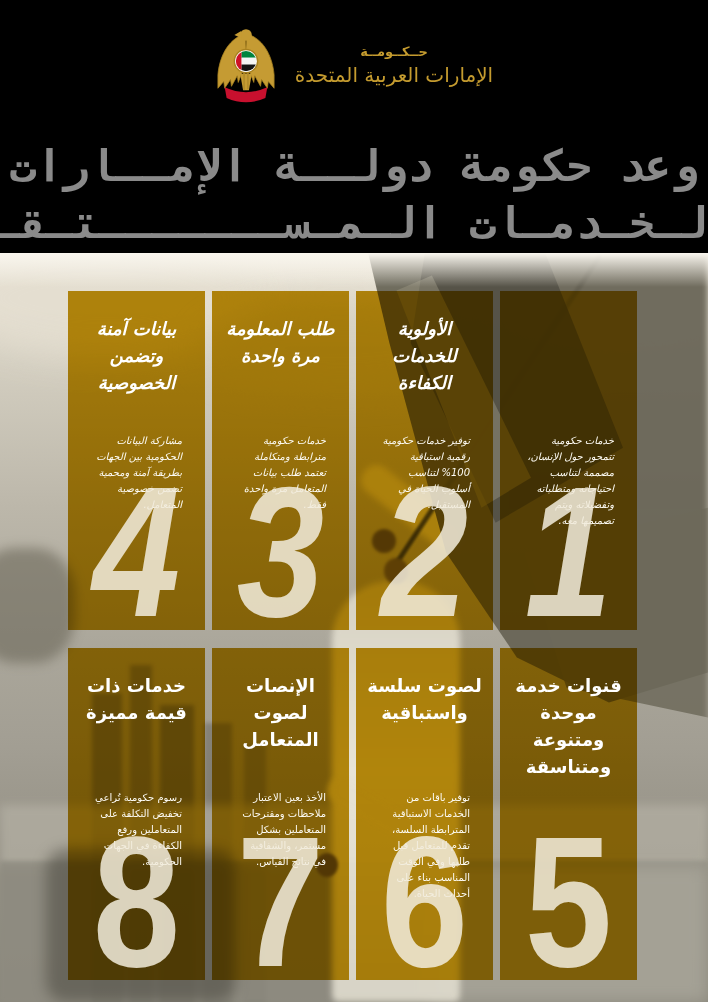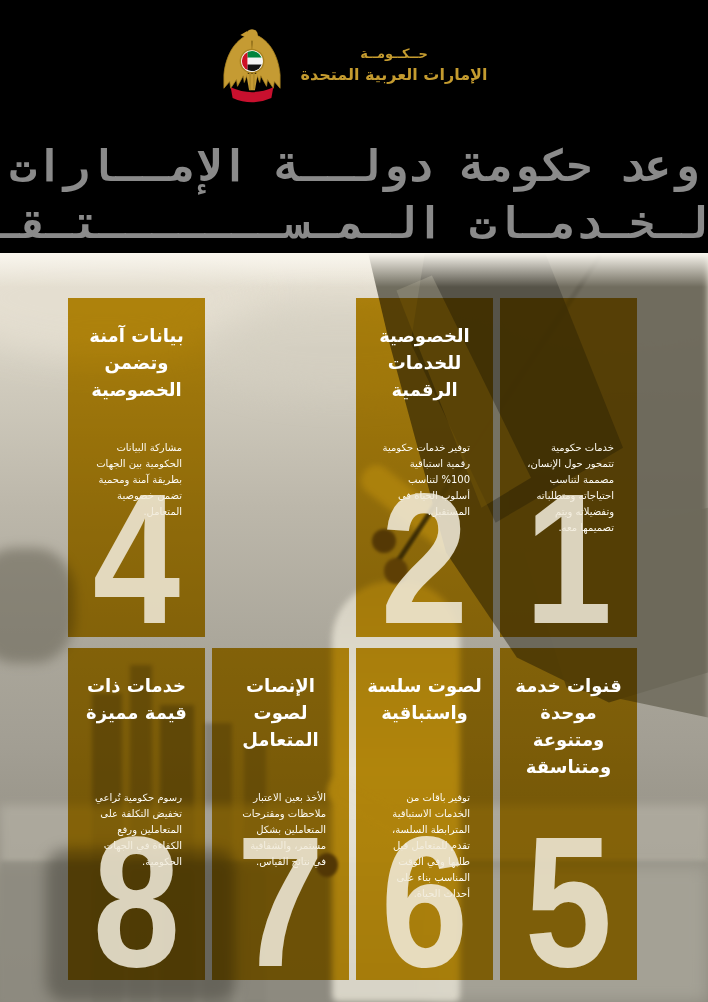--- a/index.html
+++ b/index.html
@@ -4,21 +4,21 @@
 <style>
   html,body{margin:0;padding:0;background:#fdfdfb;}
   .page{position:relative;width:708px;height:1002px;overflow:hidden;background:#000000;
         font-family:"DejaVu Sans",sans-serif;padding-left:31px;}
 
   
   .logo{position:absolute;top:26px;left:0;width:708px;display:flex;justify-content:center;
         align-items:center;gap:18px;}
   .logo-text{text-align:center;color:#c49b2f;direction:rtl;}
   .logo-text .l1{font-size:13px;font-weight:bold;letter-spacing:1px;}
-  .logo-text .l2{font-size:16px;font-weight:bold;margin-top:4px;}
+  .logo-text .l2{font-size:20px;font-weight:normal;margin-top:4px;}
   .main-title{position:absolute;top:112px;left:0;width:708px;text-align:center;
         color:#8a8a8a;font-weight:bold;direction:rtl;line-height:57px;font-size:44px;}
   .main-title span{display:block;white-space:nowrap;font-family:Liberation Mono, monospace;}
 
   
   .photo{position:absolute;left:0;top:253px;width:708px;height:749px;overflow:hidden;
      background:linear-gradient(180deg,#ece6d8 0%,#d4cfc1 14%,#bcb7aa 34%,#aba79b 52%,
                 #a29e93 66%,#949084 82%,#8b887d 100%);}
   .photo *{position:absolute;}
   .ph-top-fade{left:0;top:0;width:708px;height:34px;
@@ -52,21 +52,21 @@
   .arm-r{left:352px;top:240px;width:120px;height:30px;background:#e4e0d1;border-radius:14px;
      transform:rotate(38deg);filter:blur(3px);opacity:.9;}
   .hand1{left:372px;top:276px;width:24px;height:24px;background:#6e604e;border-radius:50%;filter:blur(1.5px);}
   .hand2{left:384px;top:305px;width:24px;height:26px;background:#7b6c58;border-radius:50%;filter:blur(1.5px);}
   .arm-l{left:322px;top:546px;width:112px;height:26px;background:#e6e2d4;border-radius:12px;
      transform:rotate(30deg);filter:blur(3px);opacity:.9;}
   .hand3{left:316px;top:600px;width:22px;height:24px;background:#6b5d4d;border-radius:50%;filter:blur(1.5px);}
 
   
   .card{position:absolute;width:137px;overflow:hidden;}
-  .row-top{top:298px;height:339px;}
+  .row-top{top:291px;height:339px;font-style:italic;}
   .row-bot{top:648px;height:332px;}
   .colA{left:500px;} .colB{left:356px;} .colC{left:212px;} .colD{left:68px;}
   .card-bg{position:absolute;inset:0;background:#c3950e;mix-blend-mode:multiply;}
   .card h2{position:relative;z-index:1;margin:24px 10px 0;direction:rtl;text-align:center;
      color:#ffffff;font-size:18px;line-height:1.5;font-weight:bold;}
   .card p{position:absolute;z-index:1;top:126px;left:7px;right:7px;margin:16px;direction:rtl;
      text-align:right;color:#fdfbf4;font-size:10px;line-height:1.6;}
   .card .num{position:absolute;z-index:1;bottom:4px;left:0;right:0;text-align:center;
      font-family:"Liberation Sans","DejaVu Sans",sans-serif;font-weight:bold;
      font-size:185px;line-height:148px;color:#f2ecdc;opacity:.86;
@@ -138,23 +138,29 @@
     <div class="ph-top-fade"></div>
   </div>
 
   <article class="card row-top colA">
     <div class="card-bg"></div>
     <p>خدمات حكومية تتمحور حول الإنسان، مصممة لتناسب احتياجاته ومتطلباته وتفضيلاته ويتم تصميمها معه.</p>
     <div class="num">1</div>
   </article>
   <article class="card row-top colB">
     <div class="card-bg"></div>
-    <h2>الخصوصية للخدمات الرقمية</h2>
+    <h2>الأولوية للخدمات الكفاءة</h2>
     <p>توفير خدمات حكومية رقمية استباقية 100% لتناسب أسلوب الحياة في المستقبل.</p>
     <div class="num">2</div>
+  </article>
+  <article class="card row-top colC">
+    <div class="card-bg"></div>
+    <h2>طلب المعلومة مرة واحدة</h2>
+    <p>خدمات حكومية مترابطة ومتكاملة تعتمد طلب بيانات المتعامل مرة واحدة فقط.</p>
+    <div class="num">3</div>
   </article>
   <article class="card row-top colD">
     <div class="card-bg"></div>
     <h2>بيانات آمنة وتضمن الخصوصية</h2>
     <p>مشاركة البيانات الحكومية بين الجهات بطريقة آمنة ومحمية تضمن خصوصية المتعامل.</p>
     <div class="num">4</div>
   </article>
 
   <article class="card row-bot colA">
     <div class="card-bg"></div>

